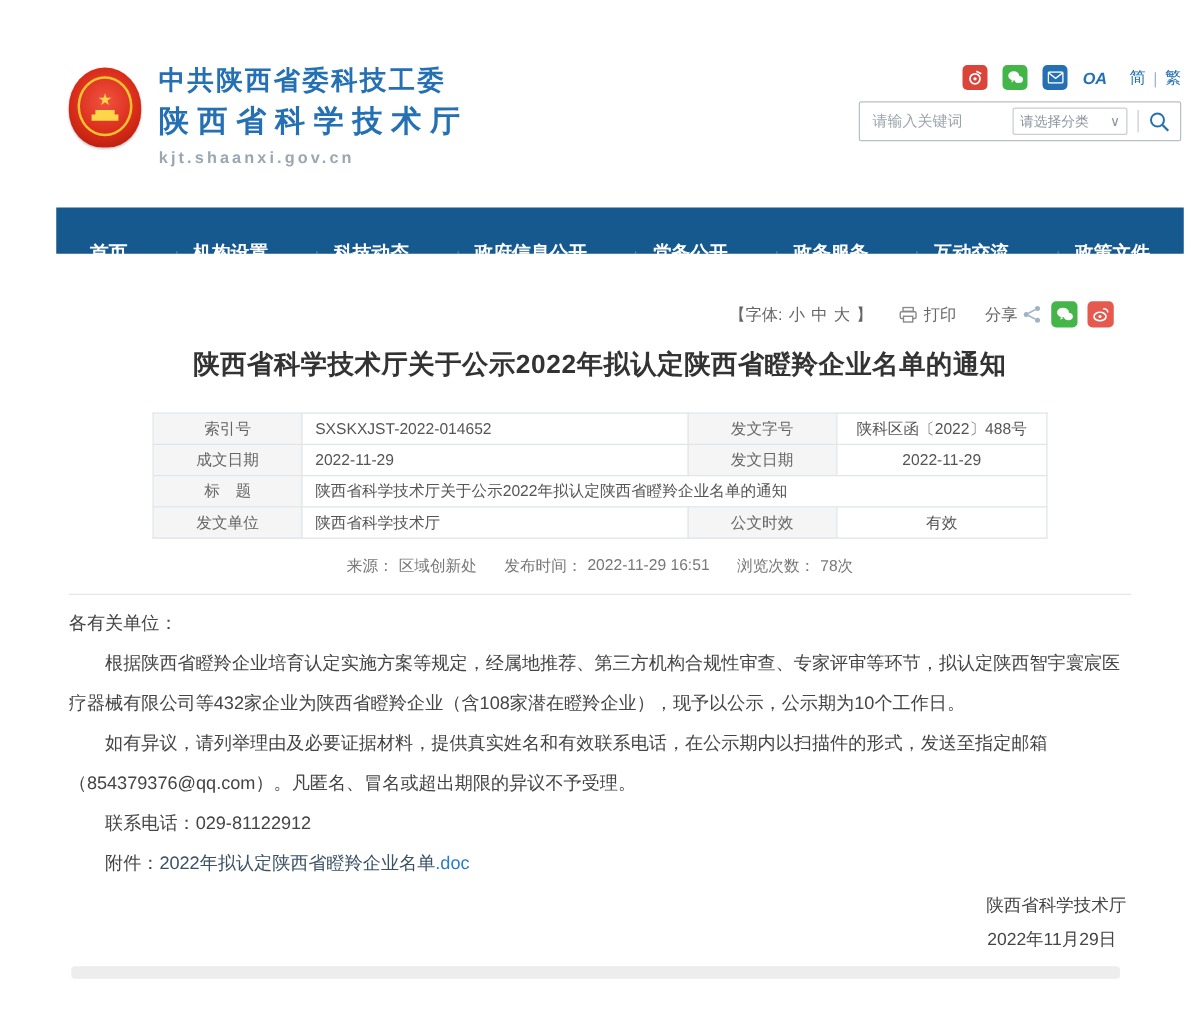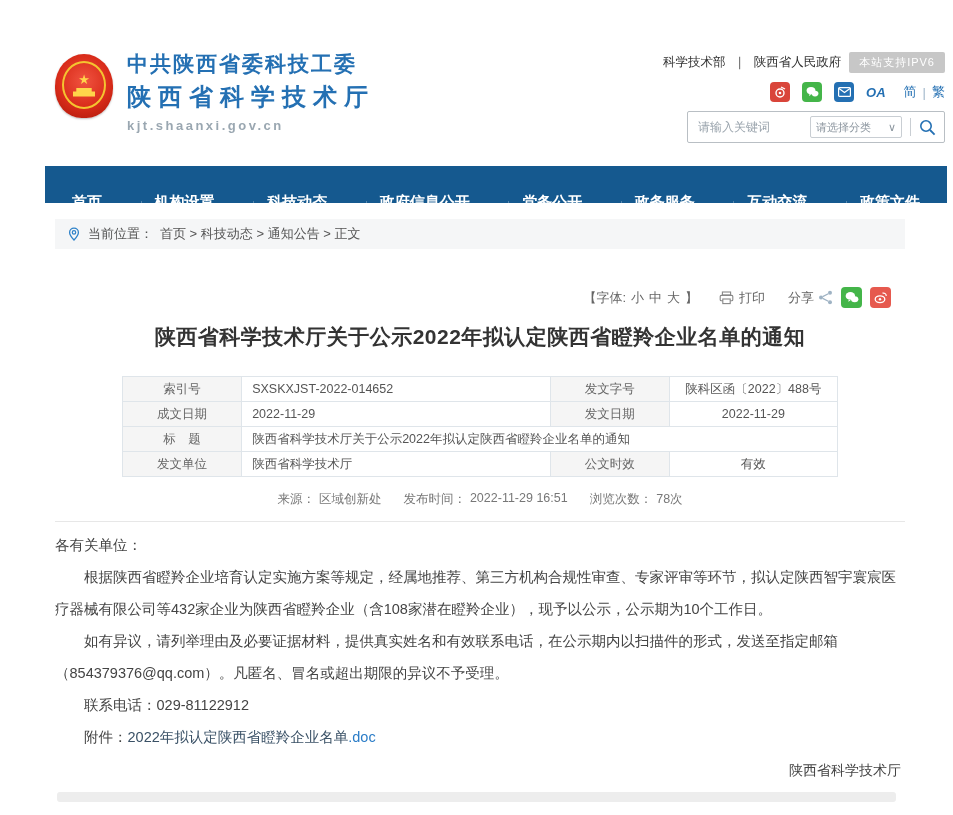--- a/index.html
+++ b/index.html
@@ -96,26 +96,20 @@
       </div>
     </div>
     <div class="org-lines">
       <div class="org-line1">中共陕西省委科技工委</div>
       <div class="org-line2">陕西省科学技术厅</div>
       <div class="site-url">kjt.shaanxi.gov.cn</div>
     </div>
   </div>
 
   <div class="header-right">
-    <div class="top-links">
-      <span class="top-link">科学技术部</span>
-      <span>｜</span>
-      <span class="top-link">陕西省人民政府</span>
-      <span class="ipv6-badge">本站支持IPV6</span>
-    </div>
     <div class="quick-icons">
       <span class="qi qi-red">
         <svg width="12" height="12" viewBox="0 0 12 12">
             <circle cx="6" cy="7" r="4" fill="none" stroke="#fff" stroke-width="1.4"></circle>
             <circle cx="6" cy="7" r="1.3" fill="#fff"></circle>
             <path d="M7 1 L11 3" stroke="#fff" stroke-width="1.3" fill="none"></path>
           </svg>
       </span>
       <span class="qi qi-green">
         <svg width="13" height="12" viewBox="0 0 13 12">
@@ -160,28 +154,20 @@
   <span class="nav-item">科技动态</span>
   <span class="nav-item">政府信息公开</span>
   <span class="nav-item">党务公开</span>
   <span class="nav-item">政务服务</span>
   <span class="nav-item">互动交流</span>
   <span class="nav-item">政策文件</span>
 </div>
 
 <div class="main">
 
-  <div class="breadcrumb-bar">
-    <svg width="14" height="15" viewBox="0 0 14 15">
-        <path d="M7 1.2 C4.4 1.2 2.6 3.1 2.6 5.4 C2.6 8.2 7 13 7 13 C7 13 11.4 8.2 11.4 5.4 C11.4 3.1 9.6 1.2 7 1.2 Z" fill="none" stroke="#2e82c9" stroke-width="1.3"></path>
-        <circle cx="7" cy="5.4" r="1.7" fill="none" stroke="#2e82c9" stroke-width="1.2"></circle>
-      </svg>
-    <span>当前位置：</span>
-    <span class="breadcrumb-path">首页 &gt; 科技动态 &gt; 通知公告 &gt; 正文</span>
-  </div>
 
   <div class="tools-row">
     <span class="font-sizer">
       <span>【字体:</span>
       <span class="font-opt">小</span>
       <span class="font-opt">中</span>
       <span class="font-opt">大</span>
       <span>】</span>
     </span>
     <span class="tool-print">
@@ -262,17 +248,18 @@
   <div class="body-text">
     <p class="salutation">各有关单位：</p>
     <p>根据陕西省瞪羚企业培育认定实施方案等规定，经属地推荐、第三方机构合规性审查、专家评审等环节，拟认定陕西智宇寰宸医疗器械有限公司等432家企业为陕西省瞪羚企业（含108家潜在瞪羚企业），现予以公示，公示期为10个工作日。</p>
     <p>如有异议，请列举理由及必要证据材料，提供真实姓名和有效联系电话，在公示期内以扫描件的形式，发送至指定邮箱（854379376@qq.com）。凡匿名、冒名或超出期限的异议不予受理。</p>
     <p>联系电话：029-81122912</p>
     <p class="attach-line"><span>附件：</span><span class="attach-link"><span class="attach-name">2022年拟认定陕西省瞪羚企业名单</span><span class="attach-ext">.doc</span></span></p>
   </div>
 
   <div class="signature">
     <div>陕西省科学技术厅</div>
+    <div class="sig-date">2022年11月29日</div>
   </div>
 
 </div>
 
 <div class="bottom-strip"></div>
 
 </body></html>

